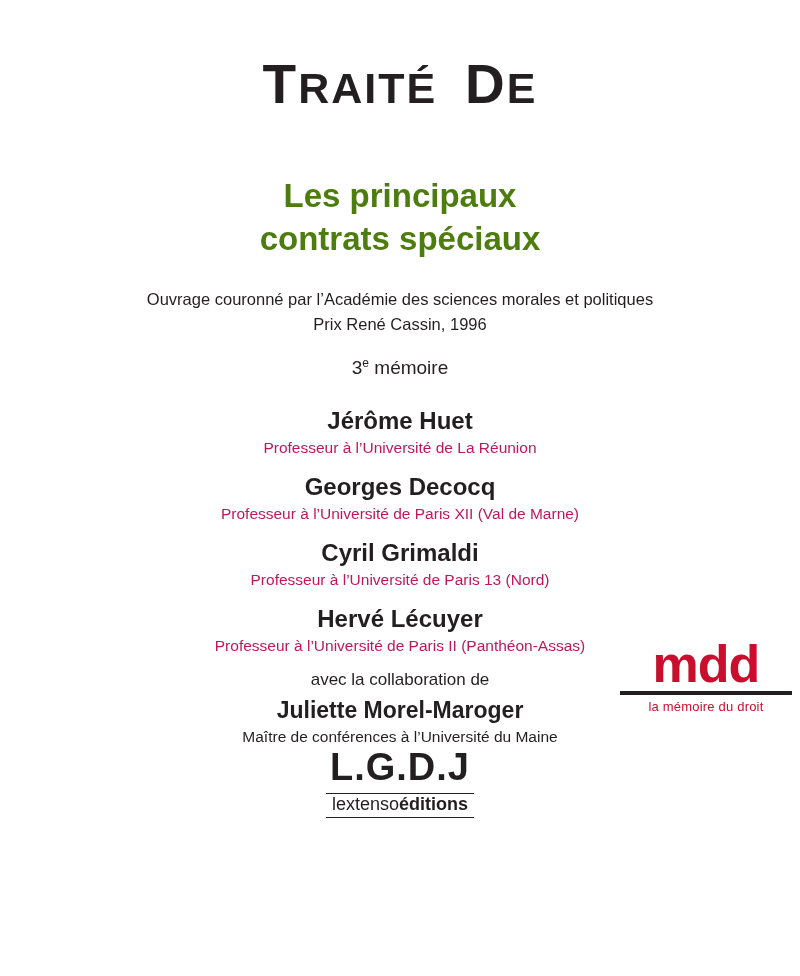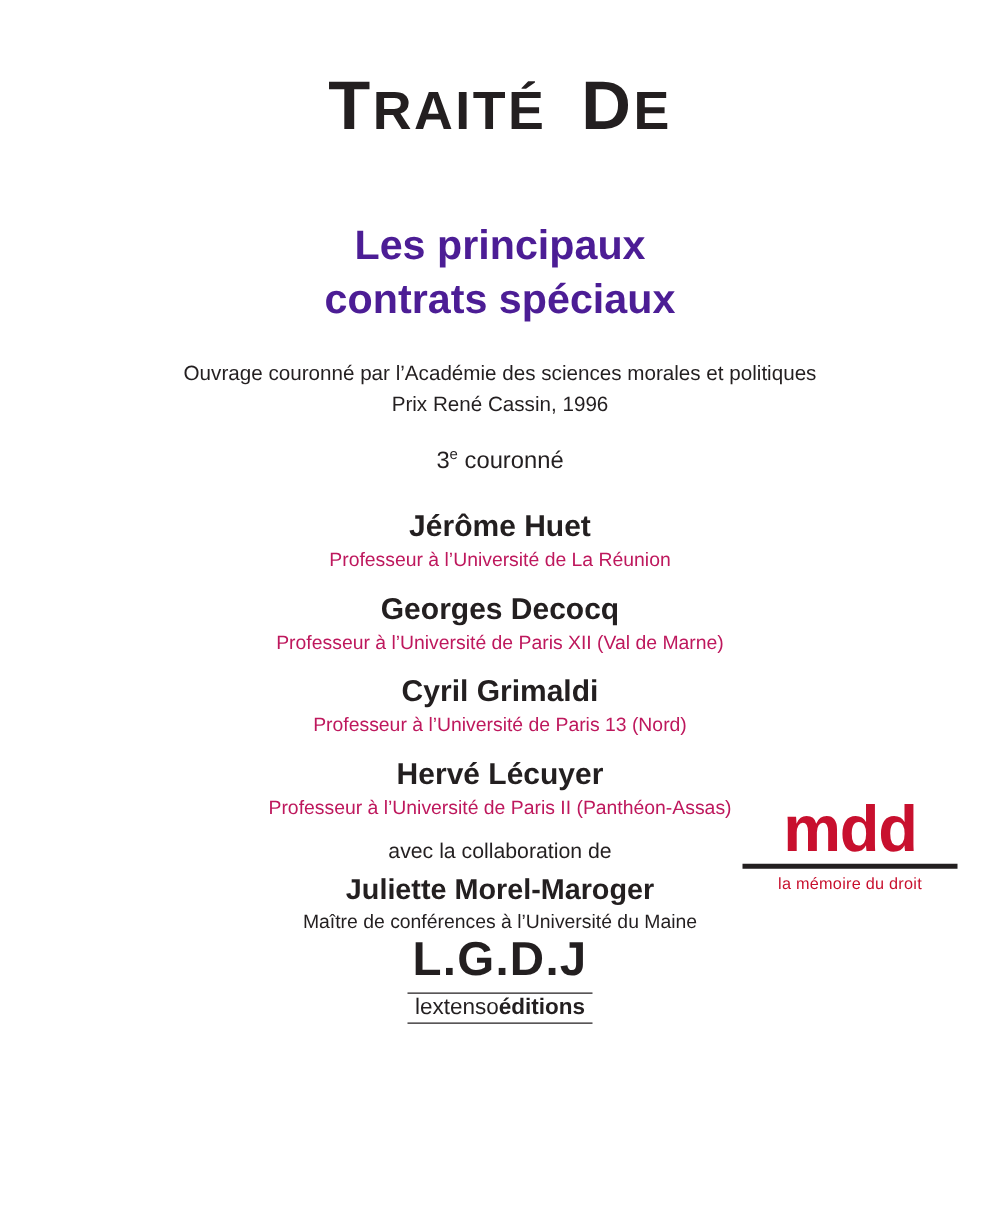--- a/index.html
+++ b/index.html
@@ -51,21 +51,21 @@
     margin-top: 6px;
   }
 
   .subtitle {
     margin-top: 60px;
     text-align: center;
     font-family: "Liberation Sans", sans-serif;
     font-weight: bold;
     font-size: 33px;
     line-height: 1.32;
-    color: #4c1d95;
+    color: #4d7c0f;
   }
 
   .award {
     margin-top: 26px;
     text-align: center;
     font-family: "Liberation Sans", sans-serif;
     font-size: 16.5px;
     line-height: 1.5;
     color: #231f20;
   }
@@ -148,21 +148,21 @@
   .publisher-sub .light {
     font-weight: normal;
   }
   .publisher-sub .bold {
     font-weight: bold;
   }
 
   
   .mdd-logo {
     position: absolute;
-    right: 34px;
+    right: 8px;
     bottom: 14px;
     width: 172px;
     text-align: center;
   }
   .mdd-mark {
     font-family: "Liberation Sans", sans-serif;
     font-weight: bold;
     font-size: 52px;
     color: #c8102e;
     letter-spacing: -1px;
@@ -199,21 +199,21 @@
     <div>Les principaux</div>
     <div>contrats spéciaux</div>
   </div>
 
   <div class="award">
     <div>Ouvrage couronné par l’Académie des sciences morales et politiques</div>
     <div>Prix René Cassin, 1996</div>
   </div>
 
   <div class="edition">
-    <span>3</span><sup>e</sup><span> couronné</span>
+    <span>3</span><sup>e</sup><span> mémoire</span>
   </div>
 
   <div class="authors">
 
     <div class="author">
       <div class="author-name">Jérôme Huet</div>
       <div class="author-affil">Professeur à l’Université de La Réunion</div>
     </div>
 
     <div class="author">

